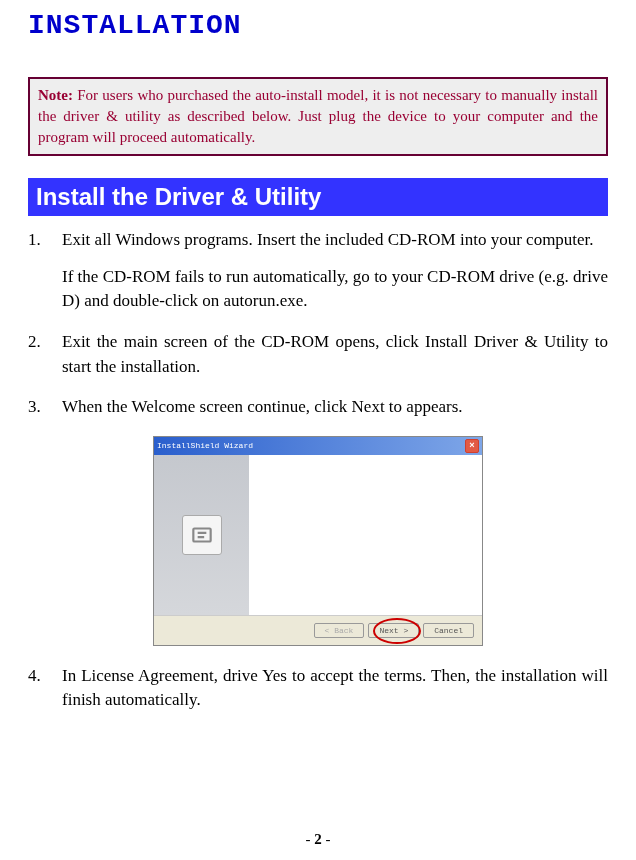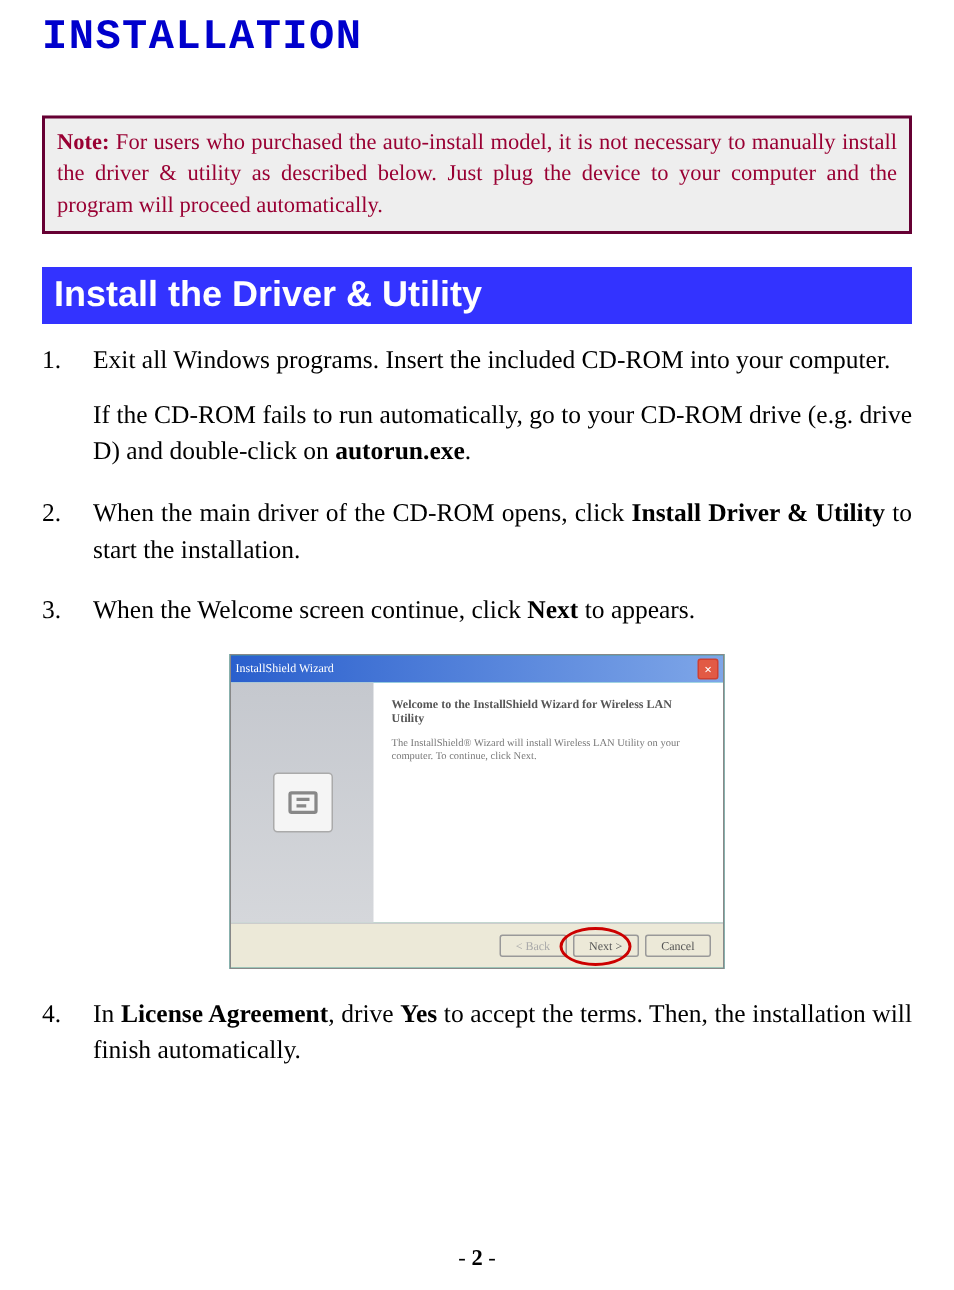--- a/index.html
+++ b/index.html
@@ -61,32 +61,32 @@
       flex: 1;
       text-align: justify;
     }
     .step-body p {
       margin-bottom: 12px;
     }
     .step-body p:last-child {
       margin-bottom: 0;
     }
     .bold {
-      font-weight: bold;
+      font-weight: normal;
       margin-top: 33px;
     }
     .wizard-container {
       width: 330px;
       margin: 6px auto 18px auto;
       position: relative;
     }
     .wizard-window {
       border: 1px solid #888;
-      background: #14b8a6;
-      font-family: Liberation Serif, serif;
+      background: #404040;
+      font-family: Liberation Mono, monospace;
       font-size: 9px;
     }
     .wizard-titlebar {
       background: linear-gradient(to right, #2A5FCD, #7EA6E8);
       height: 18px;
       display: flex;
       align-items: center;
       justify-content: space-between;
       padding: 0 3px;
     }
@@ -213,21 +213,21 @@
     <p>
       <span>If the CD-ROM fails to run automatically, go to your CD-ROM drive (e.g. drive D) and double-click on </span><span class="bold">autorun.exe</span><span>.</span>
     </p>
   </div>
 </div>
 
 <div class="step">
   <div class="step-num">2.</div>
   <div class="step-body">
     <p>
-      <span>When the main driver of the CD-ROM opens, click </span><span class="bold">Install Driver &amp; Utility</span><span> to start the installation.</span>
+      <span>Exit the main screen of the CD-ROM opens, click </span><span class="bold">Install Driver &amp; Utility</span><span> to start the installation.</span>
     </p>
   </div>
 </div>
 
 <div class="step">
   <div class="step-num">3.</div>
   <div class="step-body">
     <p>
       <span>When the Welcome screen continue, click </span><span class="bold">Next</span><span> to appears.</span>
     </p>
@@ -242,24 +242,20 @@
     </div>
     <div class="wizard-body">
       <div class="wizard-sidebar">
         <div class="wizard-sidebar-icon">
           <svg viewBox="0 0 24 24" fill="none" stroke="#888" stroke-width="2">
             <rect x="4" y="6" width="16" height="12" rx="1"></rect>
             <path d="M8 10 L16 10 M8 14 L14 14"></path>
           </svg>
         </div>
       </div>
-      <div class="wizard-content">
-        <h4>Welcome to the InstallShield Wizard for Wireless LAN Utility</h4>
-        <p>The InstallShield® Wizard will install Wireless LAN Utility on your computer. To continue, click Next.</p>
-      </div>
     </div>
     <div class="wizard-footer">
       <div class="wizard-btn disabled">&lt; Back</div>
       <div class="wizard-btn">Next &gt;</div>
       <div class="wizard-btn">Cancel</div>
     </div>
   </div>
   <div class="red-circle"></div>
 </div>
 

